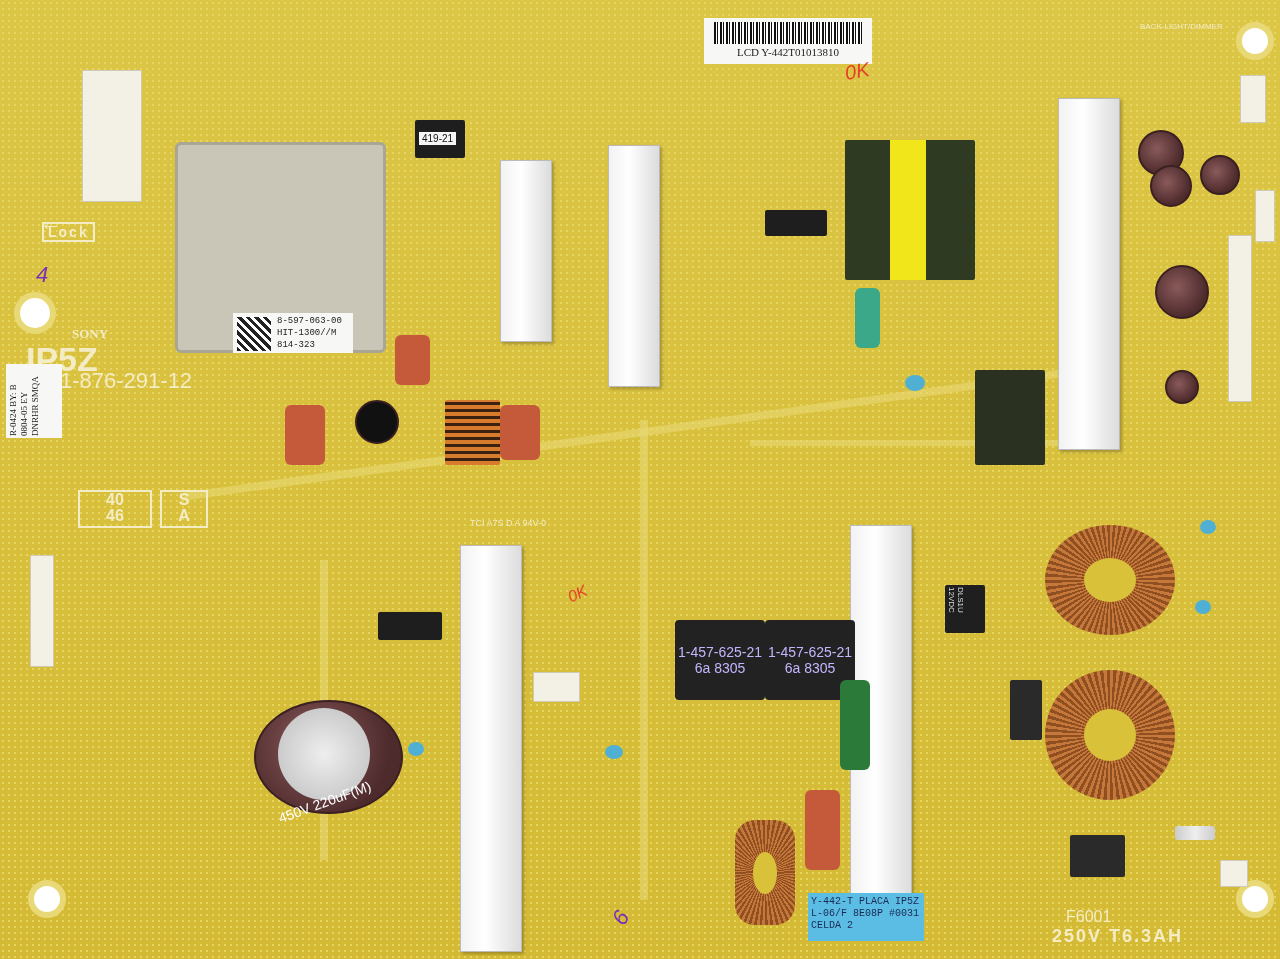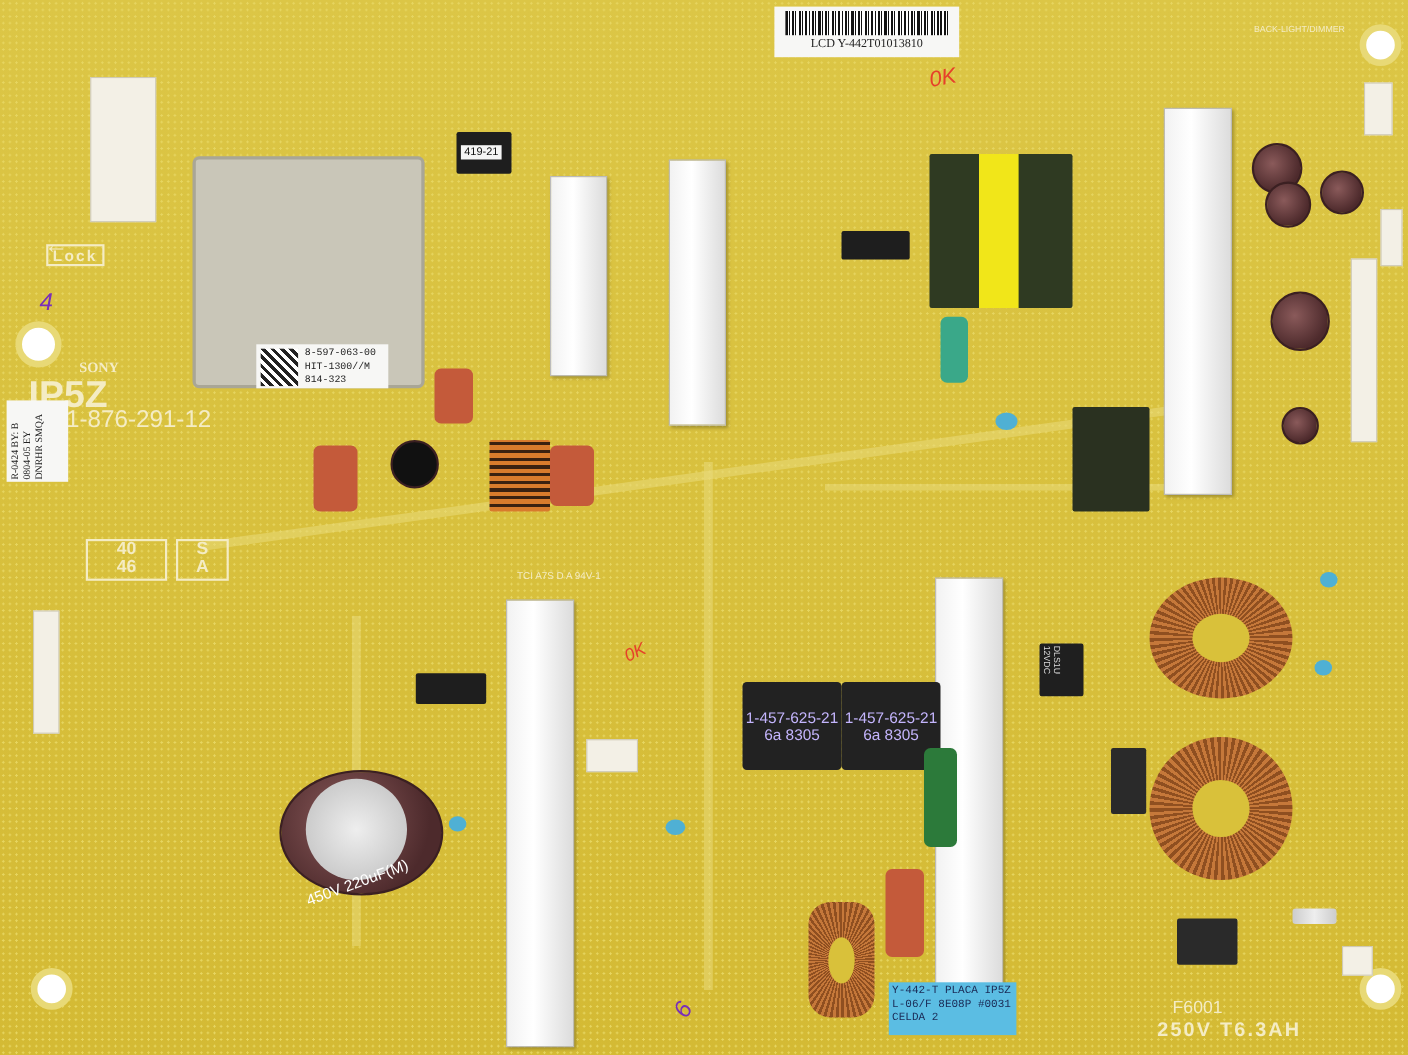--- a/index.html
+++ b/index.html
@@ -36,21 +36,21 @@
   <div class="trace" style="left:180px;top:430px;width:900px;height:8px;transform:rotate(-8deg);"></div>
   <div class="trace" style="left:640px;top:420px;width:8px;height:480px;"></div>
   <div class="trace" style="left:320px;top:560px;width:8px;height:300px;"></div>
   <div class="trace" style="left:750px;top:440px;width:340px;height:6px;"></div>
 
   <div class="hole" style="left:14px;top:292px;width:30px;height:30px;"></div>
   <div class="hole" style="left:1236px;top:22px;width:26px;height:26px;"></div>
   <div class="hole" style="left:1236px;top:880px;width:26px;height:26px;"></div>
   <div class="hole" style="left:28px;top:880px;width:26px;height:26px;"></div>
 
-  <div class="label-sticker" style="left:704px;top:6px;width:168px;height:46px;">
+  <div class="label-sticker" style="left:704px;top:18px;width:168px;height:46px;">
     <div style="margin:4px 10px 0;height:22px;background:repeating-linear-gradient(90deg,#111 0 2px,#fff 2px 3px,#111 3px 4px,#fff 4px 6px);"></div>
     <div style="font-size:11px;text-align:center;margin-top:2px;">LCD Y-442T01013810</div>
   </div>
 
   <div class="connector" style="left:82px;top:70px;width:58px;height:130px;"></div>
 
   <div class="silk" style="left:40px;top:210px;font-size:22px;">←</div>
   <div class="silk" style="left:42px;top:222px;font-size:14px;border:2px solid #f4ecc4;padding:0 4px;letter-spacing:2px;">Lock</div>
 
   <div class="silk" style="left:72px;top:326px;font-size:13px;font-family:Liberation Serif, serif;">SONY</div>
@@ -144,21 +144,21 @@
 
   <div class="silk" style="left:78px;top:490px;width:70px;height:34px;border:2px solid #f4ecc4;font-size:16px;text-align:center;line-height:16px;">
     <div>40</div>
     <div>46</div>
   </div>
   <div class="silk" style="left:160px;top:490px;width:44px;height:34px;border:2px solid #f4ecc4;font-size:16px;text-align:center;line-height:16px;">
     <div>S</div>
     <div>A</div>
   </div>
 
-  <div class="silk" style="left:470px;top:518px;font-size:9px;font-weight:normal;">TCI A7S D A 94V-1</div>
+  <div class="silk" style="left:470px;top:518px;font-size:9px;font-weight:normal;">TCI A7S D A 94V-0</div>
   <div class="silk" style="left:1100px;top:22px;font-size:8px;font-weight:normal;padding-left:40px;">BACK-LIGHT/DIMMER</div>
 
   <div class="blue-sticker" style="left:808px;top:893px;width:110px;height:42px;">
     <div>Y-442-T PLACA IP5Z</div>
     <div>L-06/F 8E08P #0031</div>
     <div>CELDA 2</div>
   </div>
 
   <div class="abs" style="left:1175px;top:826px;width:40px;height:14px;background:linear-gradient(90deg,#ccc,#eee,#ccc);border-radius:3px;"></div>
   <div class="silk" style="left:1066px;top:908px;font-size:16px;font-weight:normal;">F6001</div>

